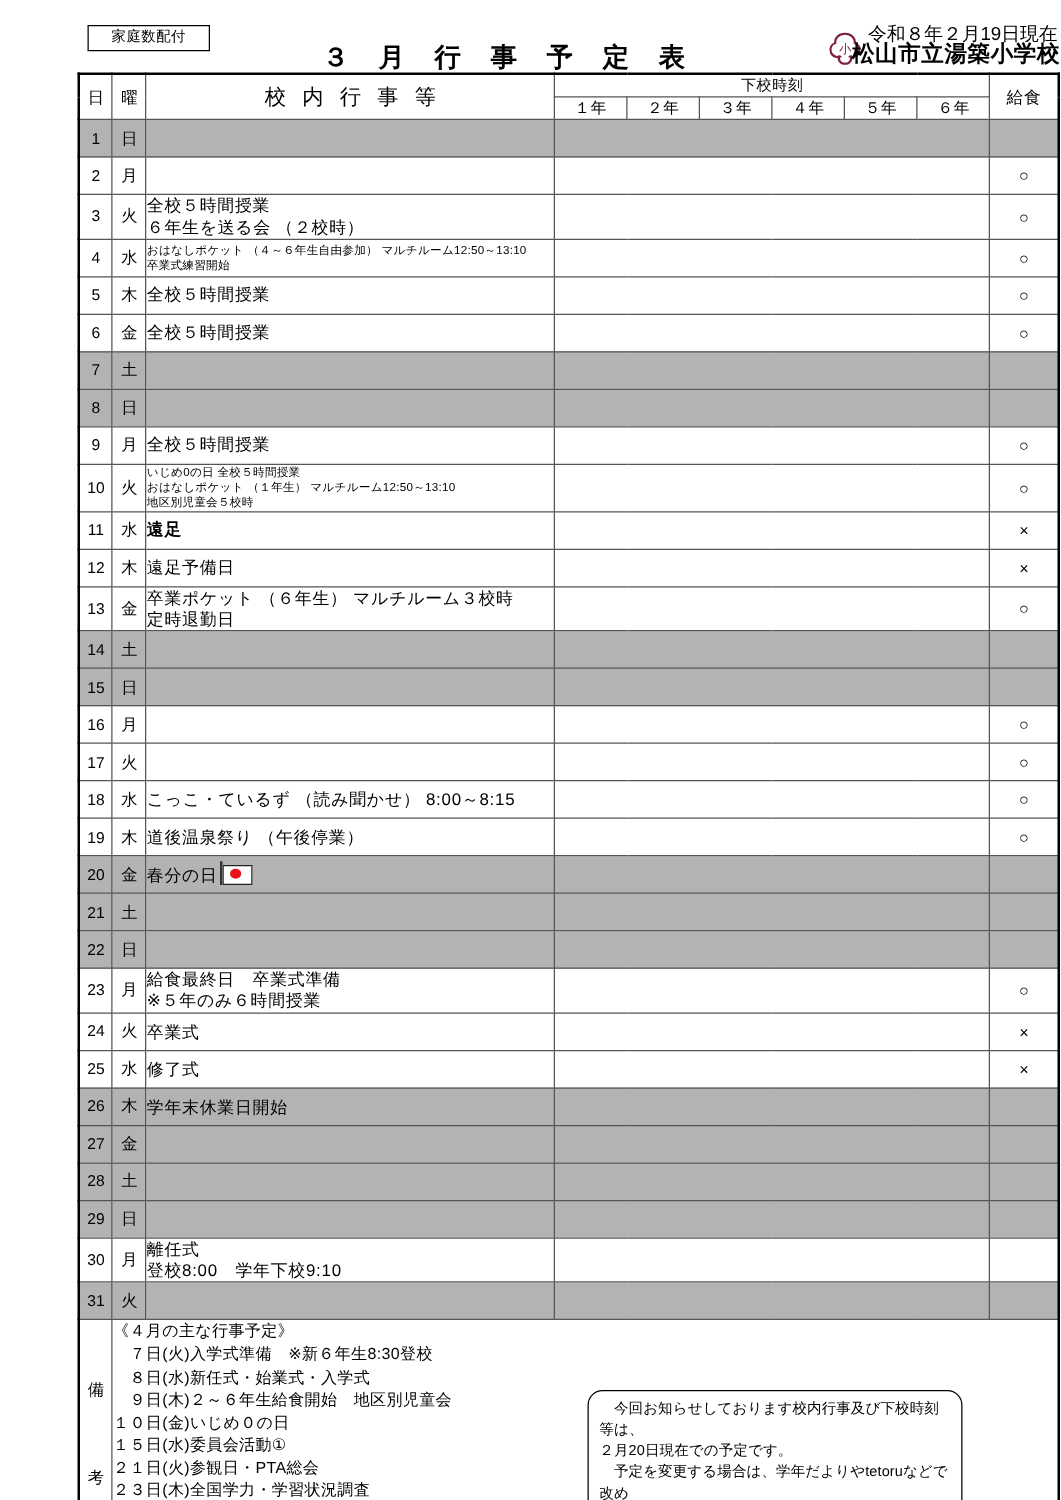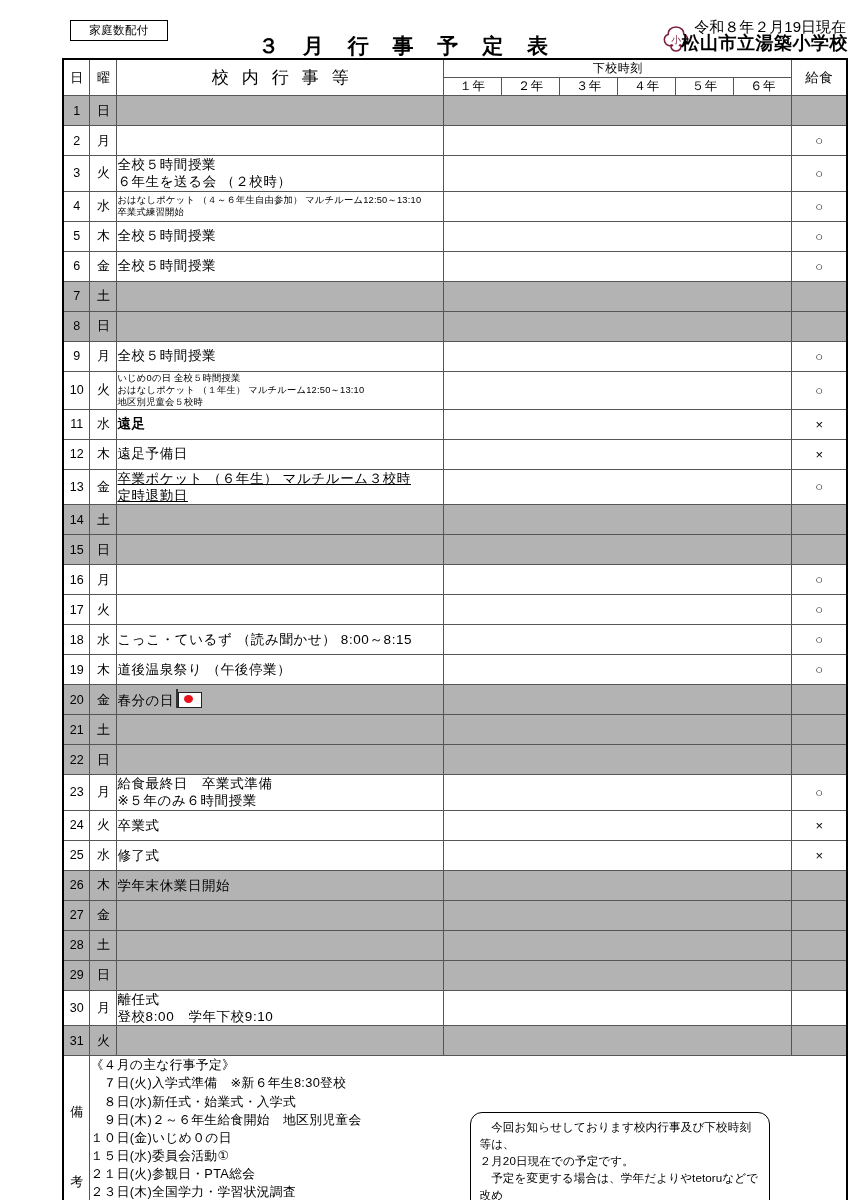--- a/index.html
+++ b/index.html
@@ -378,21 +378,21 @@
         <tr>
           <td class="day">12</td>
           <td class="wday">木</td>
           <td class="events"><span style="white-space: pre-line; display: inline; text-align: center;">遠足予備日</span></td>
           <td class="gekou" colspan="6"></td>
           <td class="kyushoku">×</td>
         </tr>
         <tr>
           <td class="day">13</td>
           <td class="wday">金</td>
-          <td class="events"><span style="white-space: pre-line; display: inline; text-decoration: underline;">卒業ポケット （６年生） マルチルーム３校時
+          <td class="events"><span style="white-space: pre-line; display: inline;">卒業ポケット （６年生） マルチルーム３校時
 定時退勤日</span></td>
           <td class="gekou" colspan="6"></td>
           <td class="kyushoku">○</td>
         </tr>
         <tr class="holiday thick-top">
           <td class="day">14</td>
           <td class="wday">土</td>
           <td class="events"><span style="white-space: pre-line; display: inline;"></span></td>
           <td class="gekou" colspan="6"></td>
           <td class="kyushoku"></td>

